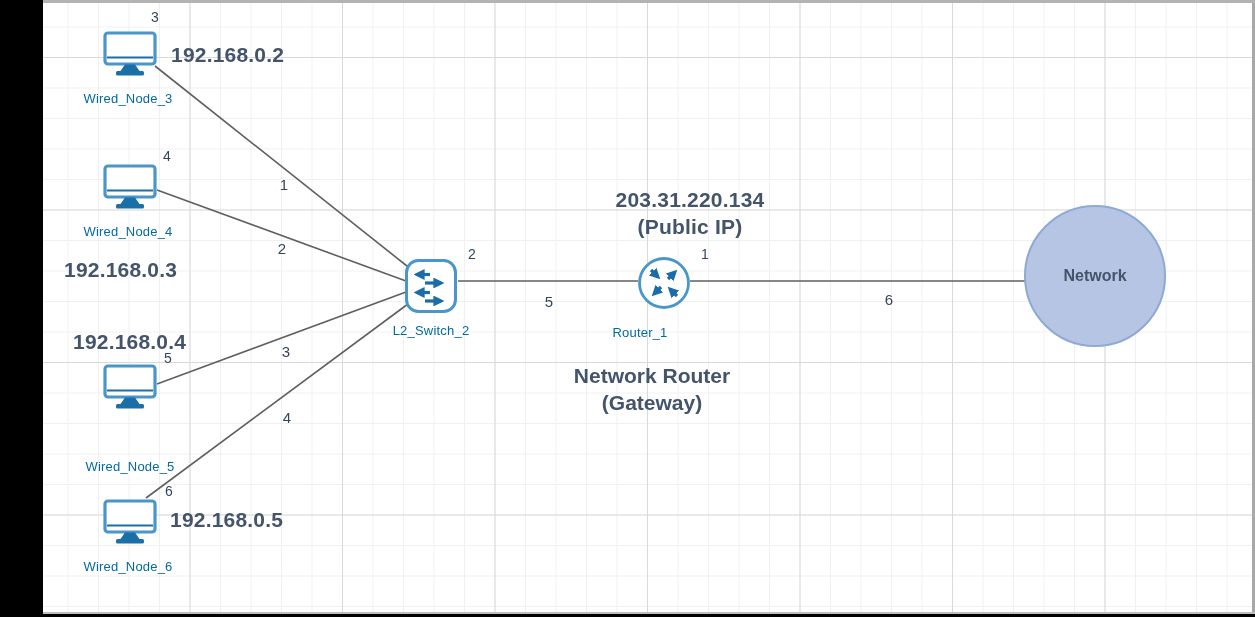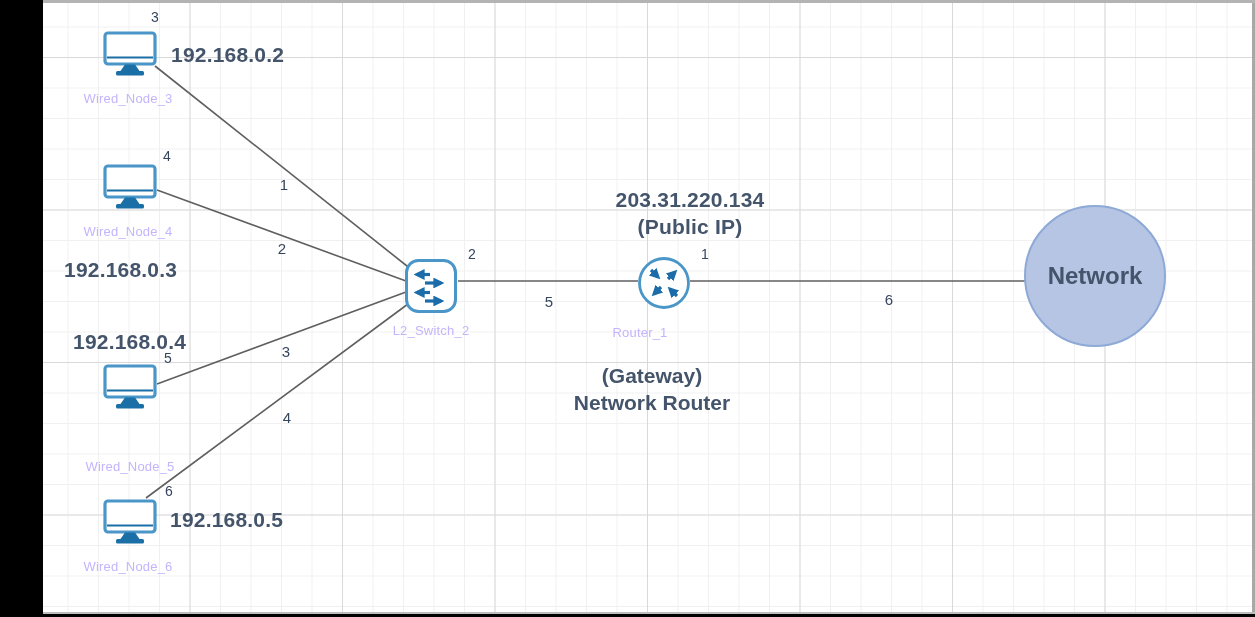--- a/index.html
+++ b/index.html
@@ -14,27 +14,27 @@
     background-size:152.5px 152.5px,152.5px 152.5px,30.5px 30.5px,30.5px 30.5px;
     background-position:-6px -98.5px,-6px -98.5px,-6px -98.5px,-6px -98.5px;}
   .chrome-top{position:absolute;left:43px;top:0;width:1212px;height:3px;background:#b3b3b3;}
   .chrome-right{position:absolute;right:0;top:3px;width:3px;height:609px;background:#a8a8a8;}
   .chrome-bottom{position:absolute;left:43px;top:612px;width:1212px;height:2px;background:#bdbdbd;}
   .overlay{position:absolute;left:0;top:0;width:1255px;height:617px;pointer-events:none;}
   .abs{position:absolute;}
   .ctr{transform:translateX(-50%);white-space:nowrap;}
   .ip{font-weight:bold;font-size:21px;line-height:27px;color:var(--text_dark,#44546a);letter-spacing:.2px;}
   .caption{font-weight:bold;font-size:21px;line-height:27px;color:var(--text_dark,#44546a);text-align:center;}
-  .node-label{font-size:13px;color:#c4b5fd;letter-spacing:.2px;}
+  .node-label{font-size:13px;color:#0369a1;letter-spacing:.2px;}
   .num{font-size:15px;color:var(--number_navy,#35455e);}
   .port{font-size:14px;color:var(--number_navy,#35455e);}
   .cloud{display:flex;align-items:center;justify-content:center;border-radius:50%;
          width:142px;height:142px;background:var(--cloud_fill,#b6c5e4);
          border:2.5px solid var(--cloud_border,#8da9d6);box-sizing:border-box;}
-  .cloud span{font-weight:bold;font-size:24px;color:var(--text_dark,#44546a);}
+  .cloud span{font-weight:bold;font-size:16px;color:var(--text_dark,#44546a);}
   .link-line{stroke:var(--link_gray,#5f5f5f);stroke-width:1.6;}
   .dev-stroke{stroke:var(--icon_blue,#1a6fa6);fill:none;}
   .dev-fill{fill:var(--icon_blue,#1a6fa6);}
   .box-stroke{stroke:var(--icon_border,#4a96c8);fill:#fff;}
   .arr{stroke:var(--arrow_blue,#1b6ca8);stroke-width:3.2;fill:none;}
   .ah{fill:var(--arrow_blue,#1b6ca8);}
 </style>
 </head>
 <body>
 
@@ -115,22 +115,22 @@
     <line class="arr" x1="24" y1="31" x2="17" y2="38" marker-end="url(#ah)"></line>
     <line class="arr" x1="40" y1="40" x2="33" y2="33" marker-end="url(#ah)"></line>
   </svg>
   <div class="abs port ctr" style="left:705px;top:246px;">1</div>
   <div class="abs node-label ctr" style="left:640px;top:325px;">Router_1</div>
   <div class="abs ip ctr" style="left:690px;top:186px;text-align:center;">
     <div>203.31.220.134</div>
     <div>(Public IP)</div>
   </div>
   <div class="abs caption ctr" style="left:652px;top:362px;">
+    <div>Network Router</div>
     <div>(Gateway)</div>
-    <div>Network Router</div>
   </div>
 
   <div class="abs cloud" style="left:1024px;top:205px;">
     <span>Network</span>
   </div>
 
   <div class="abs num ctr" style="left:284px;top:176px;">1</div>
   <div class="abs num ctr" style="left:282px;top:240px;">2</div>
   <div class="abs num ctr" style="left:286px;top:343px;">3</div>
   <div class="abs num ctr" style="left:287px;top:409px;">4</div>

